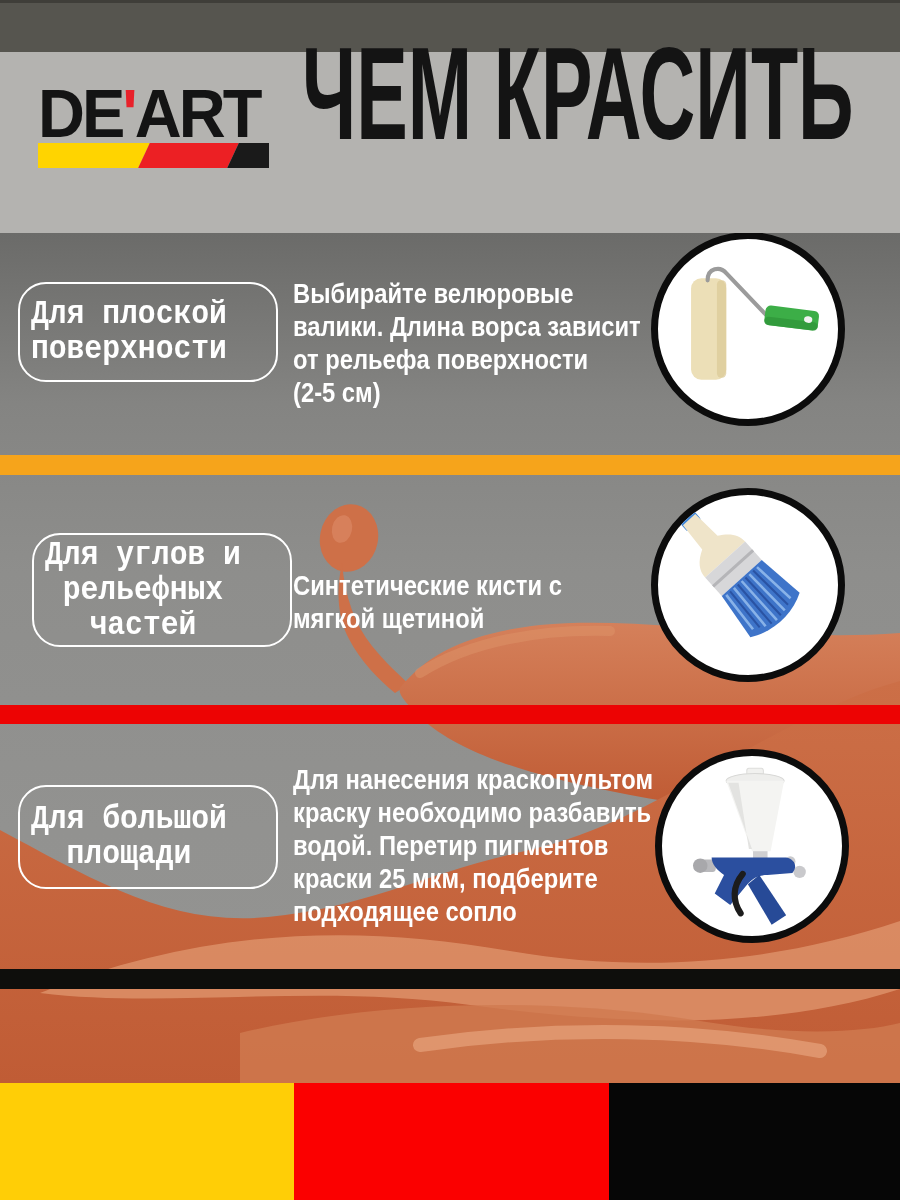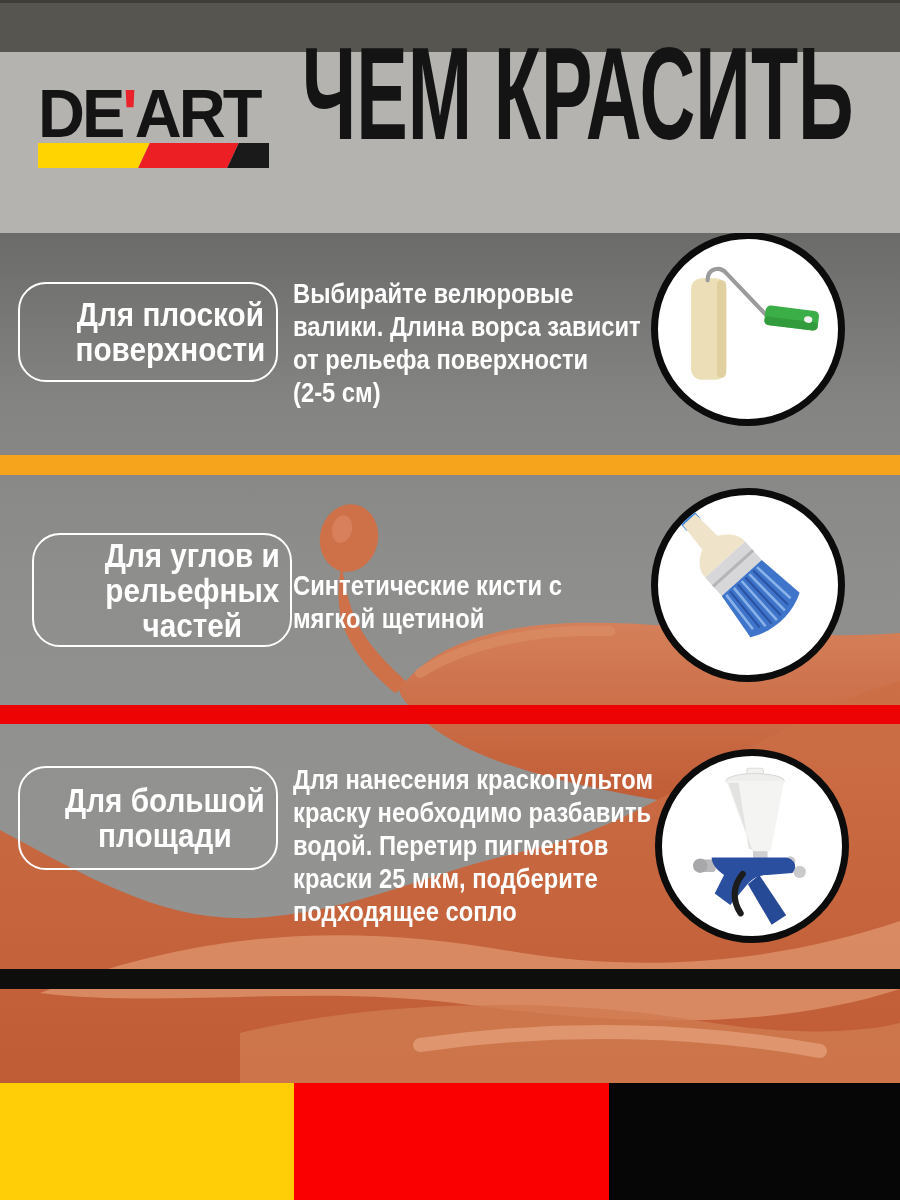--- a/index.html
+++ b/index.html
@@ -42,27 +42,27 @@
   .stripe.red{top:705px;height:19px;}
   .stripe.black{top:969px;height:20px;}
   
   .footer{left:0;top:1083px;width:900px;height:117px;z-index:2;display:flex;}
   .blk-y{width:294px;height:117px;}
   .blk-r{width:315px;height:117px;}
   .blk-k{width:291px;height:117px;}
   
   .labelbox{
     z-index:3;border:2.5px solid #ffffff;border-radius:28px;
-    display:flex;align-items:center;justify-content:flex-end;text-align:center;
-    color:#fff;font-weight:700;font-size:33px;line-height:35px;
+    display:flex;align-items:center;justify-content:flex-start;text-align:center;
+    color:#fff;font-weight:700;font-size:33px;line-height:35px;font-family:Liberation Mono, monospace;
   }
   .labelbox span{white-space:pre-line;transform:scaleX(.9);display:block;}
   .box1{left:18px;top:282px;width:256px;height:96px;}
   .box2{left:32px;top:533px;width:256px;height:110px;}
-  .box3{left:18px;top:766px;width:256px;height:100px;}
+  .box3{left:18px;top:785px;width:256px;height:100px;}
   .desc{
     z-index:3;color:#fff;font-weight:700;font-size:27px;line-height:33px;
     white-space:pre-line;transform:scaleX(.88);transform-origin:left top;width:420px;
   }
   .desc1{left:293px;top:278px;}
   .desc2{left:293px;top:570px;}
   .desc3{left:293px;top:764px;}
   
   .circle{
     z-index:3;width:194px;height:194px;border-radius:50%;

